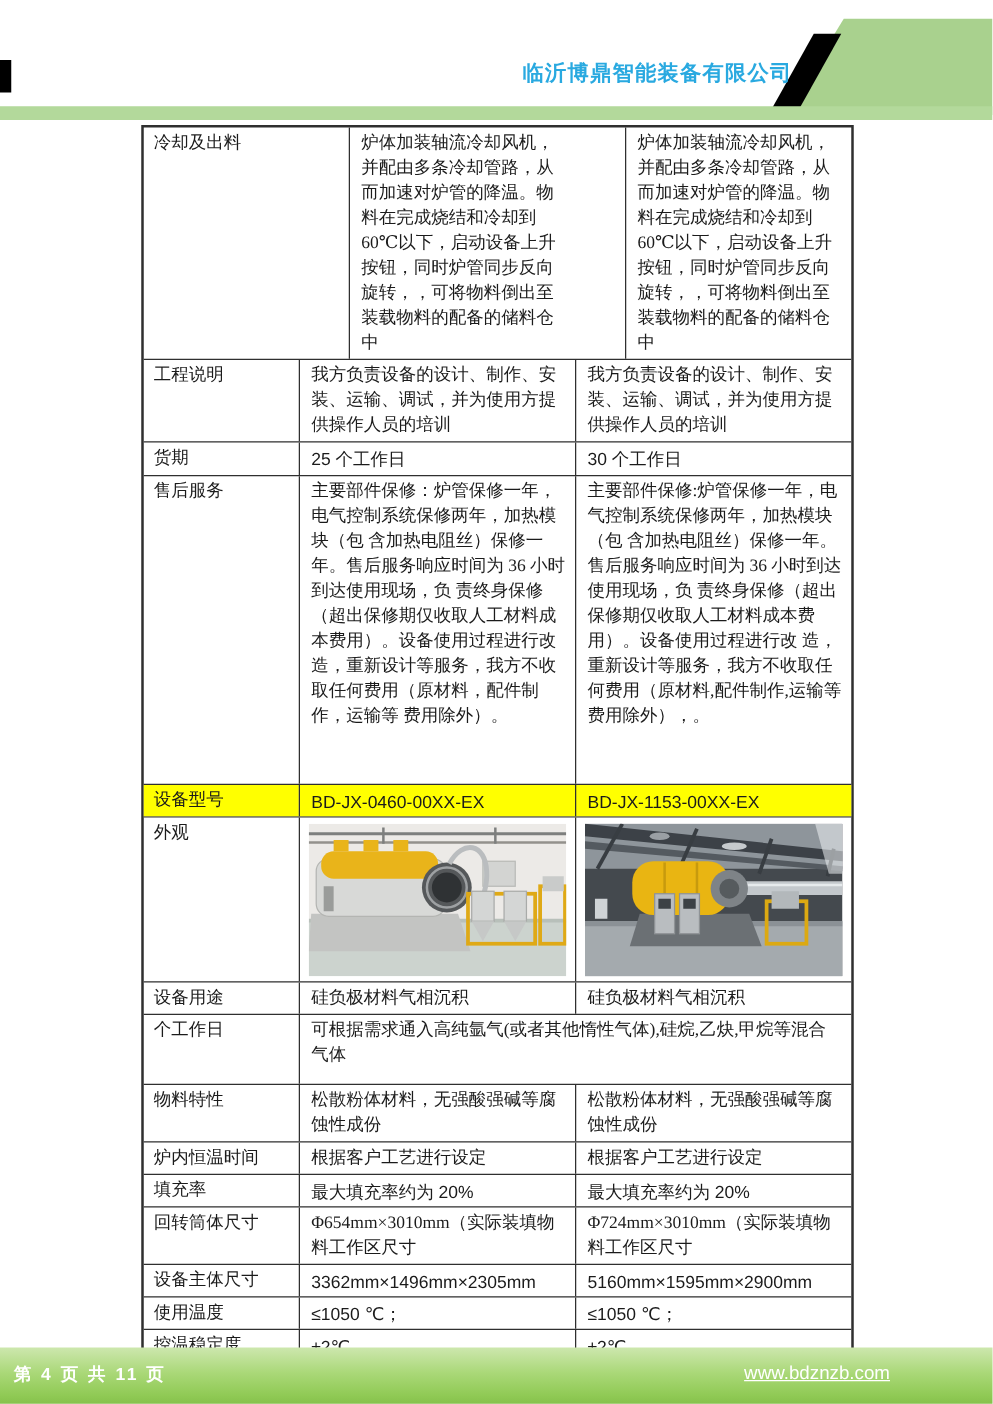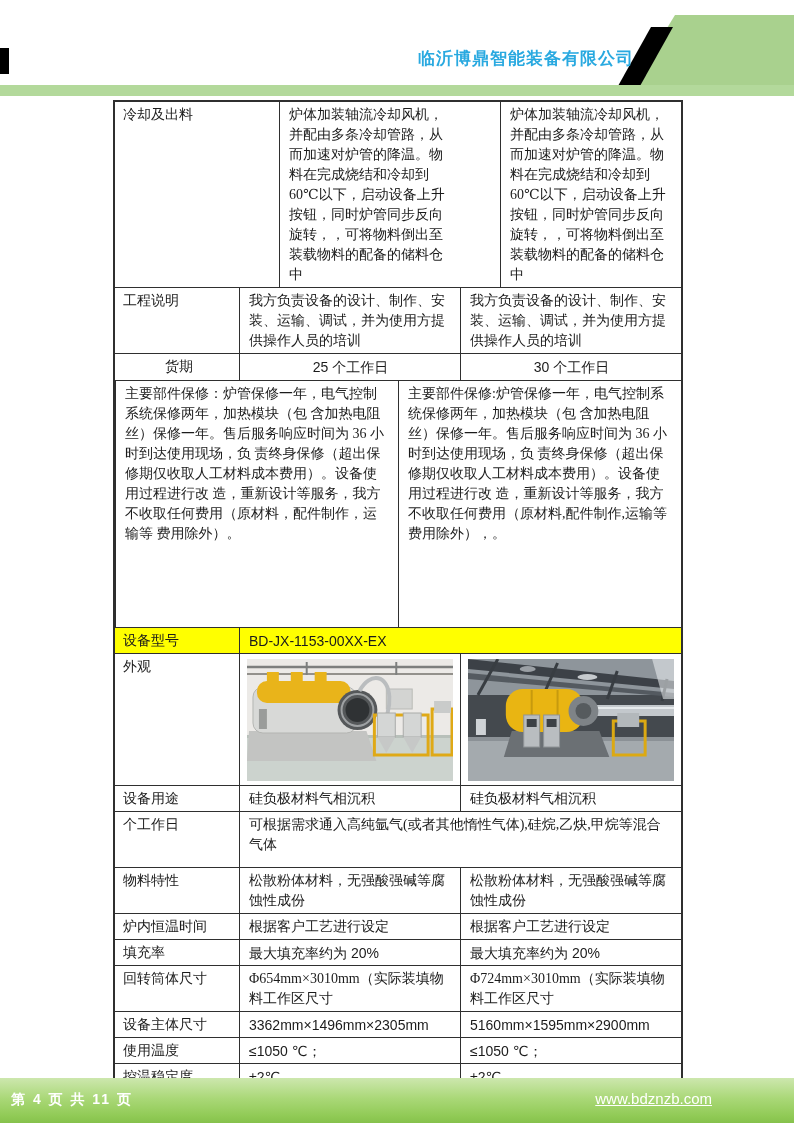--- a/index.html
+++ b/index.html
@@ -31,21 +31,21 @@
   .trow:first-child { border-top: none; }
   .cl {
     width: 124px; flex: 0 0 124px;
     padding: 3px 4px 2px 8px;
   }
   .cc {
     flex: 1 1 0; width: 221px;
     border-left: 1px solid #2f2f2f;
     padding: 3px 8px 2px 9px;
   }
-  .r0 { min-height: 146px; gap: 40px; } .r1 { min-height: 59px; } .r2 { min-height: 27px; text-align: center; }
+  .r0 { min-height: 146px; gap: 40px; } .r1 { min-height: 59px; } .r2 { min-height: 27px; }
   .r3 { min-height: 247px; } .r4 { min-height: 25px; } .r5 { min-height: 132px; }
   .r6 { min-height: 21px; }  .r7 { min-height: 56px; } .r8 { min-height: 44px; }
   .r9 { min-height: 21px; }  .r10 { min-height: 21px; } .r11 { min-height: 41px; }
   .r12 { min-height: 24px; } .r13 { min-height: 22px; justify-content: space-between; } .r14 { min-height: 21px; }
 
   .r4 .cl, .r4 .cc { background: #ffff00; }
   .r4 .cc, .r12 .cc, .r2 .cc, .r10 .cc, .r13 .cc, .r14 .cc {
     font-family: "Liberation Sans", "DejaVu Sans", sans-serif; font-size: 14px;
   }
   .photo-cell { padding: 5px 7px 4px 7px; }
@@ -92,26 +92,28 @@
     <div class="cc">我方负责设备的设计、制作、安装、运输、调试，并为使用方提供操作人员的培训</div>
   </div>
 
   <div class="trow r2">
     <div class="cl">货期</div>
     <div class="cc">25 个工作日</div>
     <div class="cc">30 个工作日</div>
   </div>
 
   <div class="trow r3">
+    <div class="cl">售后服务</div>
     <div class="cc">主要部件保修：炉管保修一年，电气控制系统保修两年，加热模块（包 含加热电阻丝）保修一年。售后服务响应时间为 36 小时到达使用现场，负 责终身保修（超出保修期仅收取人工材料成本费用）。设备使用过程进行改 造，重新设计等服务，我方不收取任何费用（原材料，配件制作，运输等 费用除外）。</div>
     <div class="cc">主要部件保修:炉管保修一年，电气控制系统保修两年，加热模块（包 含加热电阻丝）保修一年。售后服务响应时间为 36 小时到达使用现场，负 责终身保修（超出保修期仅收取人工材料成本费用）。设备使用过程进行改 造，重新设计等服务，我方不收取任何费用（原材料,配件制作,运输等 费用除外），。</div>
   </div>
 
   <div class="trow r4">
     <div class="cl">设备型号</div>
+    <div class="cc">BD-JX-0460-00XX-EX</div>
     <div class="cc">BD-JX-1153-00XX-EX</div>
   </div>
 
   <div class="trow r5">
     <div class="cl">外观</div>
     <div class="cc photo-cell">
 
       <svg viewBox="0 0 207 122" preserveAspectRatio="none">
         <rect x="0" y="0" width="207" height="122" fill="#eceae7"></rect>
         <rect x="0" y="78" width="207" height="44" fill="#ccd3ce"></rect>

